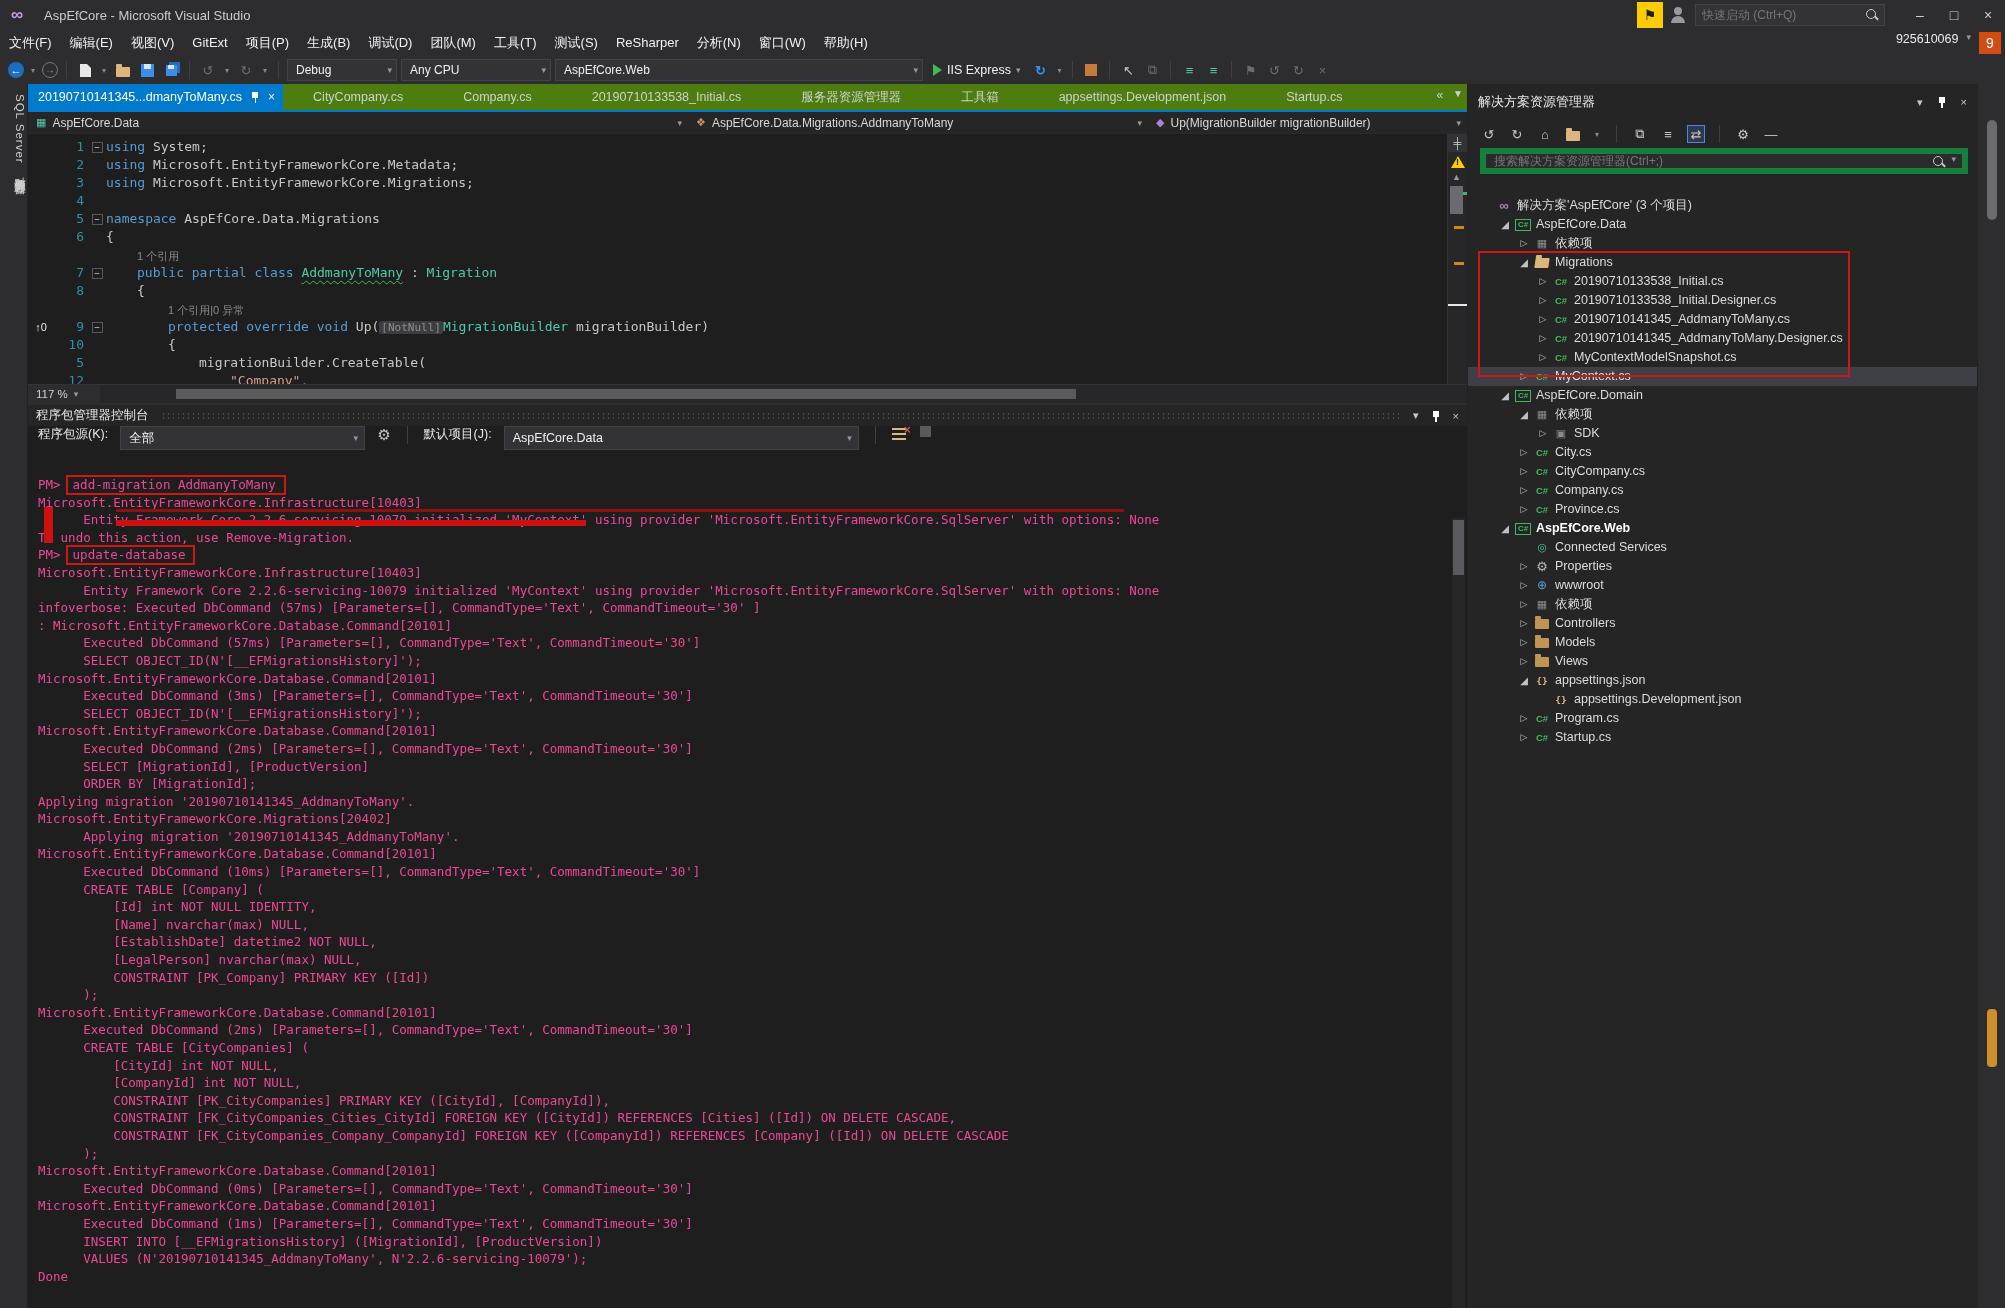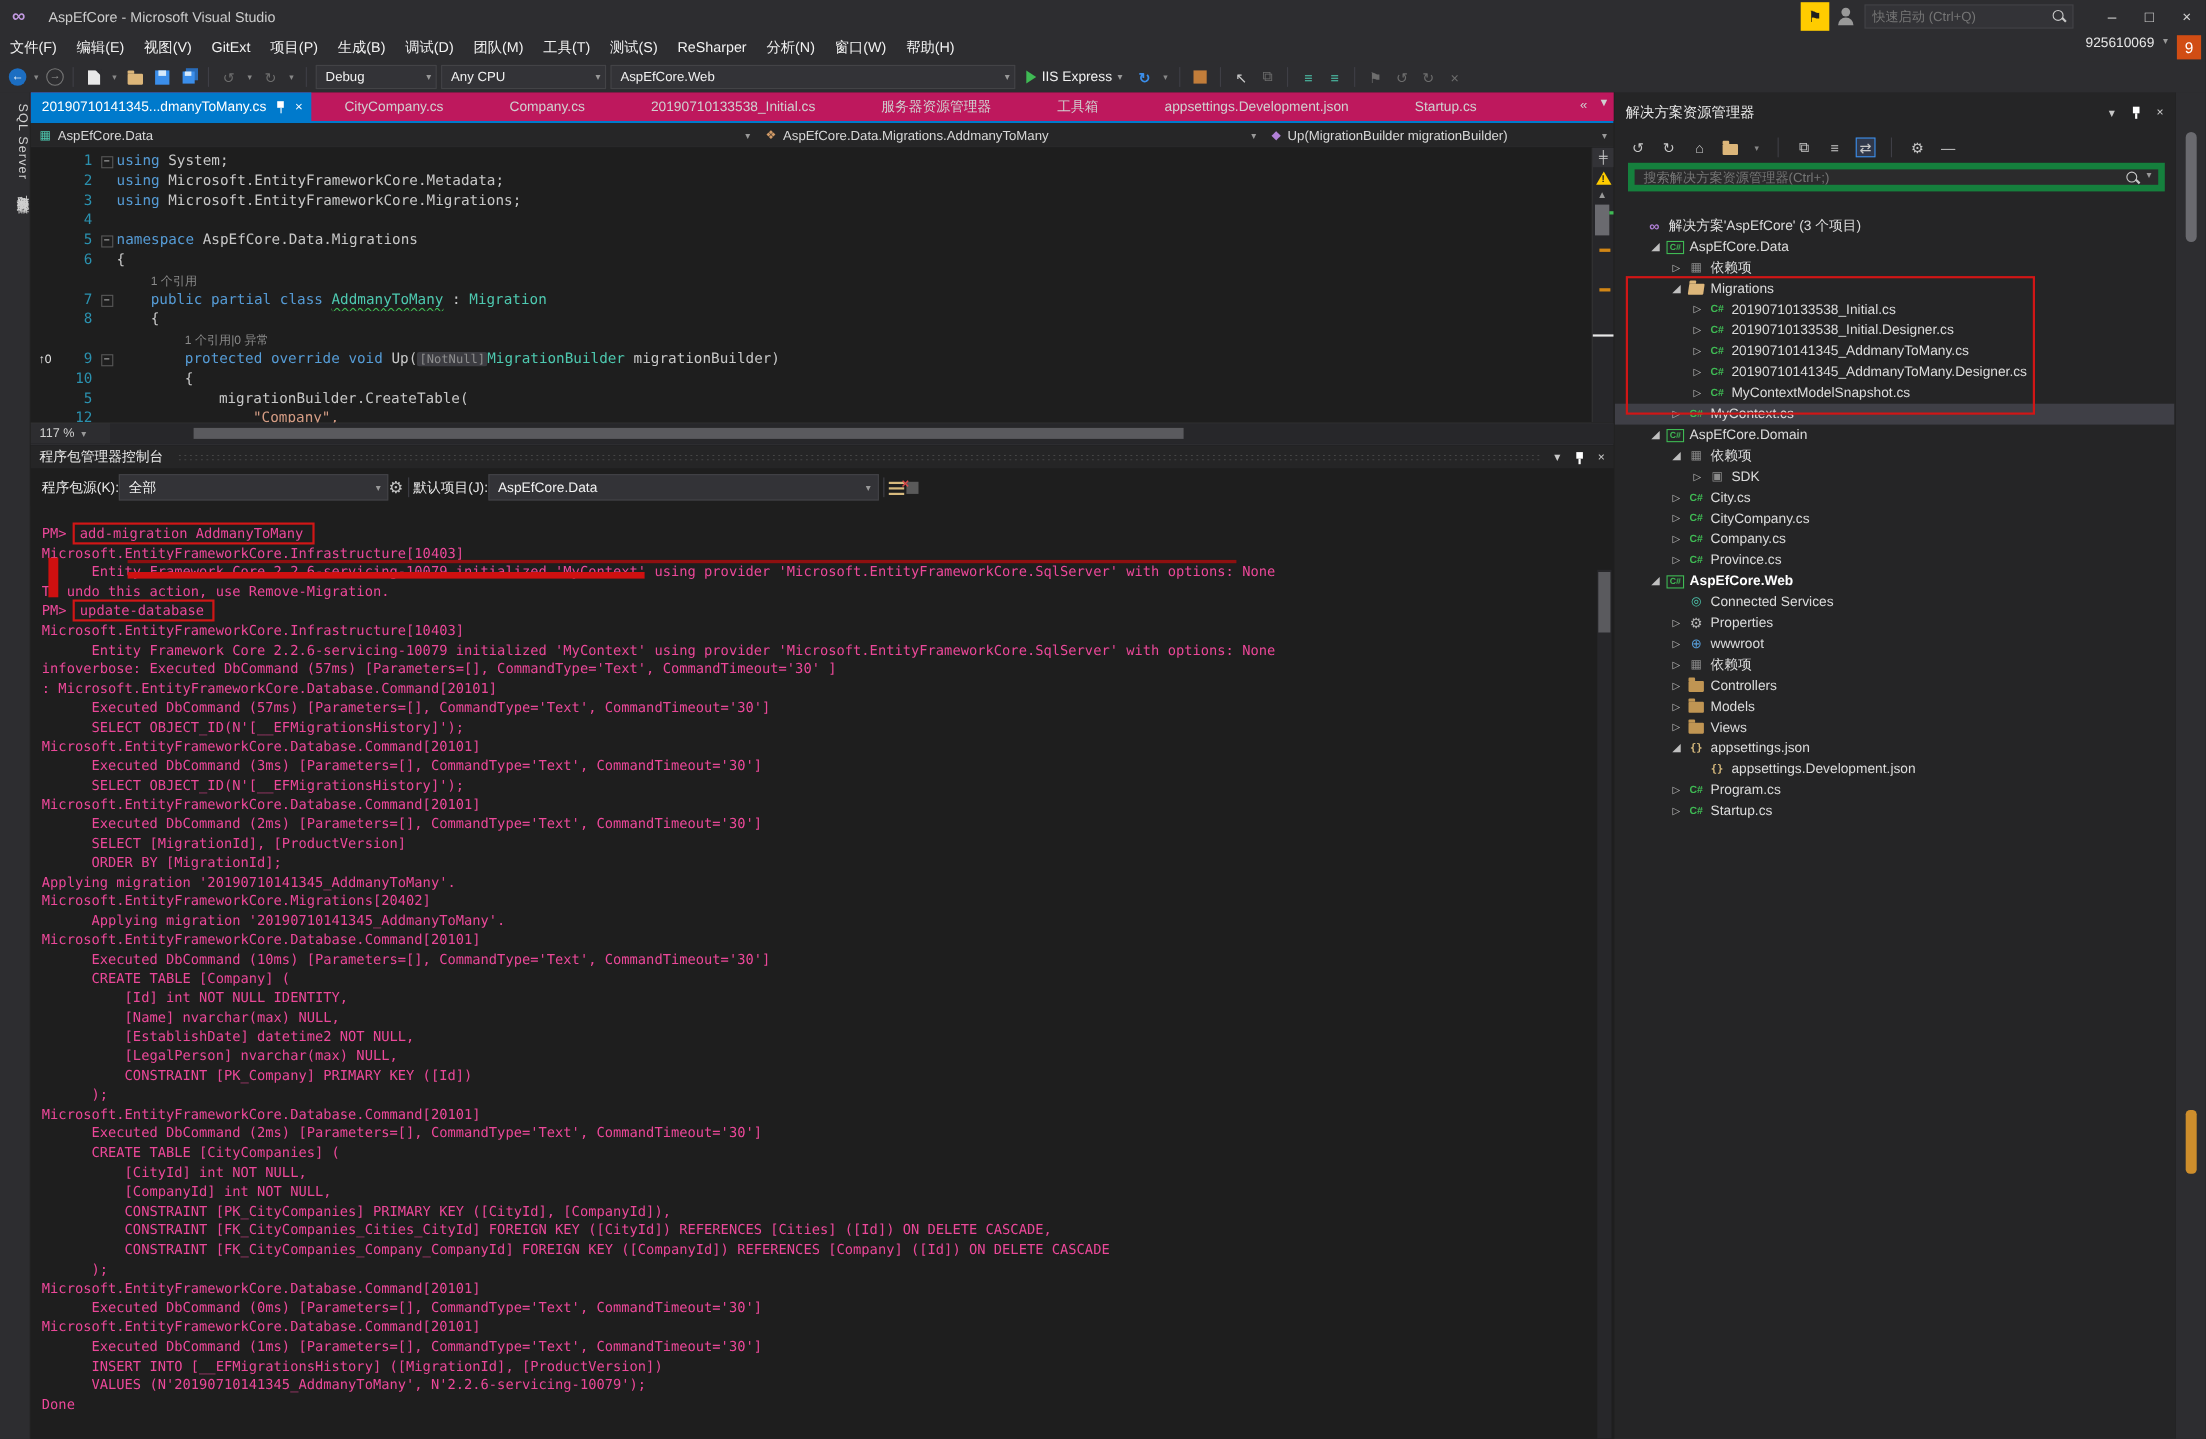--- a/index.html
+++ b/index.html
@@ -58,21 +58,21 @@
   
   .main { flex:1; display:flex; min-height:0; }
   .left-strip { width:28px; background:#2d2d30; border-right:1px solid #222; writing-mode:vertical-rl; font-size:11.5px; color:#d0d0d0; padding-top:10px; text-align:left; letter-spacing:1px; }
   .center-col { width:1439px; display:flex; flex-direction:column; background:#1e1e1e; }
   .right-col { width:510px; background:#252526; border-left:1px solid #222; display:flex; flex-direction:column; }
   .far-strip { width:28px; background:#2d2d30; border-left:1px solid #222; position:relative; }
   .fs-thumb { position:absolute; left:9px; top:36px; width:10px; height:100px; background:#6a6a6f; border-radius:5px; }
   .fs-orange { position:absolute; left:9px; top:925px; width:10px; height:58px; background:#ce8e2c; border-radius:4px; }
 
   
-  .tabbar { height:26px; display:flex; align-items:flex-end; background:#be185d; position:relative; flex:0 0 26px; }
+  .tabbar { height:26px; display:flex; align-items:flex-end; background:#4d7c0f; position:relative; flex:0 0 26px; }
   .tab-active { height:26px; background:#007acc; color:#fff; display:flex; align-items:center; font-size:12.5px; padding:0 8px 0 10px; gap:8px; }
   .pin-ic { width:10px; height:12px; position:relative; }
   .pin-ic::before { content:""; position:absolute; left:2px; top:1px; width:6px; height:6px; background:#fff; }
   .pin-ic::after { content:""; position:absolute; left:4.5px; top:7px; width:1.5px; height:5px; background:#fff; }
   .tab-close { font-size:12px; color:#fff; }
   .tab { height:26px; display:flex; align-items:center; color:#d0d0d0; font-size:12.5px; padding:0 30px; }
   .tabbar-right { position:absolute; right:4px; top:4px; display:flex; gap:10px; color:#d0d0d0; font-size:12px; }
   .blue-line { height:2px; background:#007acc; flex:0 0 2px; }
 
   
@@ -111,21 +111,21 @@
   .hs-thumb { position:absolute; left:76px; top:4px; width:900px; height:10px; background:#5a5a5e; }
 
   .splitter { height:2px; background:#2d2d30; flex:0 0 2px; }
 
   
   .console { flex:1; background:#1e1e1e; display:flex; flex-direction:column; position:relative; min-height:0; }
   .console-title { height:21px; background:#252526; display:flex; align-items:center; padding:0 8px; flex:0 0 21px; }
   .console-title .ct-label { font-size:12.5px; color:#e8e8e8; margin-right:12px; }
   .ct-dots { flex:1; height:8px; background-image:radial-gradient(#4a4a4a 1px, transparent 1px); background-size:5px 4px; margin-right:12px; }
   .ct-icons { display:flex; gap:12px; color:#c8c8c8; font-size:11px; align-items:center; }
-  .console-toolbar { height:34px; display:flex; align-items:center; padding-left:10px; gap:0; flex:0 0 34px; background:#1e1e1e; }
+  .console-toolbar { height:34px; display:flex; padding-left:10px; gap:12px; flex:0 0 34px; background:#1e1e1e; }
   .c-label { font-size:12.5px; color:#e8e8e8; }
   .c-combo { height:24px; background:#333337; border:1px solid #434346; display:flex; align-items:center; font-size:12.5px; padding:0 6px 0 8px; color:#f1f1f1; }
   .cc-1 { width:245px; } .cc-2 { width:355px; }
   .c-combo .cb-label { flex:1; }
   .gear { color:#c5c5c5; font-size:15px; }
   .ic-clear { width:16px; height:14px; position:relative; }
   .ic-clear::before { content:""; position:absolute; top:2px; left:0; width:14px; height:2px; background:#d7ba7d; box-shadow:0 5px 0 #d7ba7d, 0 10px 0 #d7ba7d; }
   .ic-clear::after { content:"×"; position:absolute; right:-3px; top:-3px; color:#d94c4c; font-size:12px; font-weight:bold; }
   .ic-stop { width:11px; height:11px; background:#5a5a5a; }
   .console-out { flex:1; position:relative; overflow:hidden; font-family:"DejaVu Sans Mono", monospace; font-size:12.5px; color:#ec4899; padding:16px 0 0 10px; }

